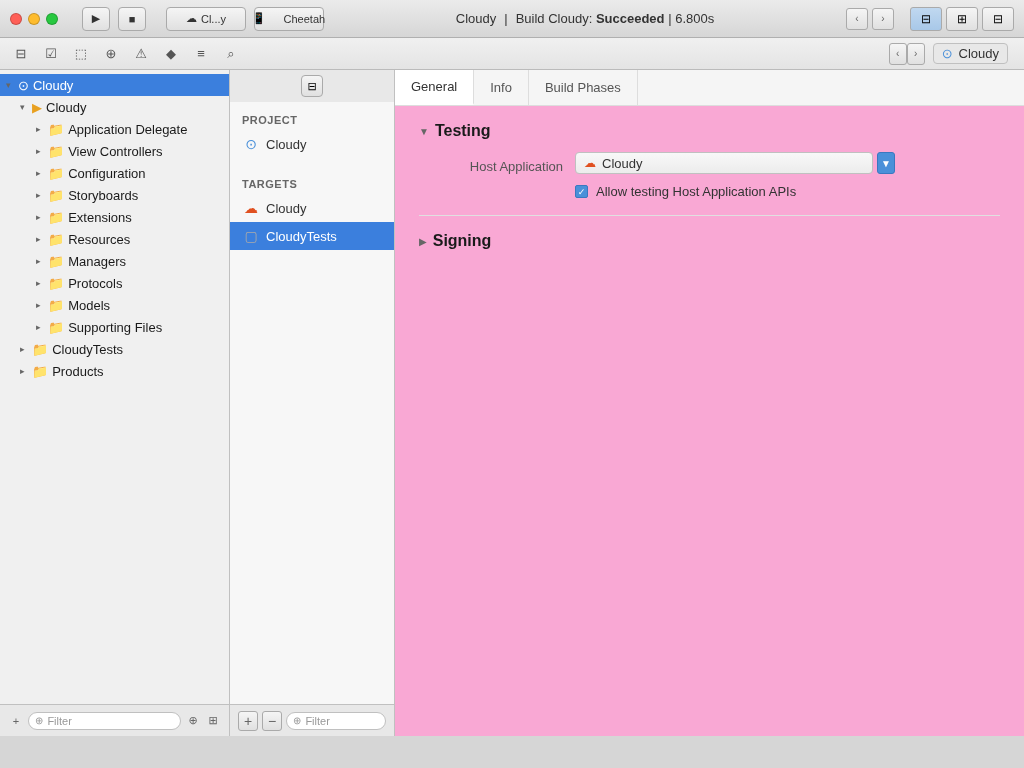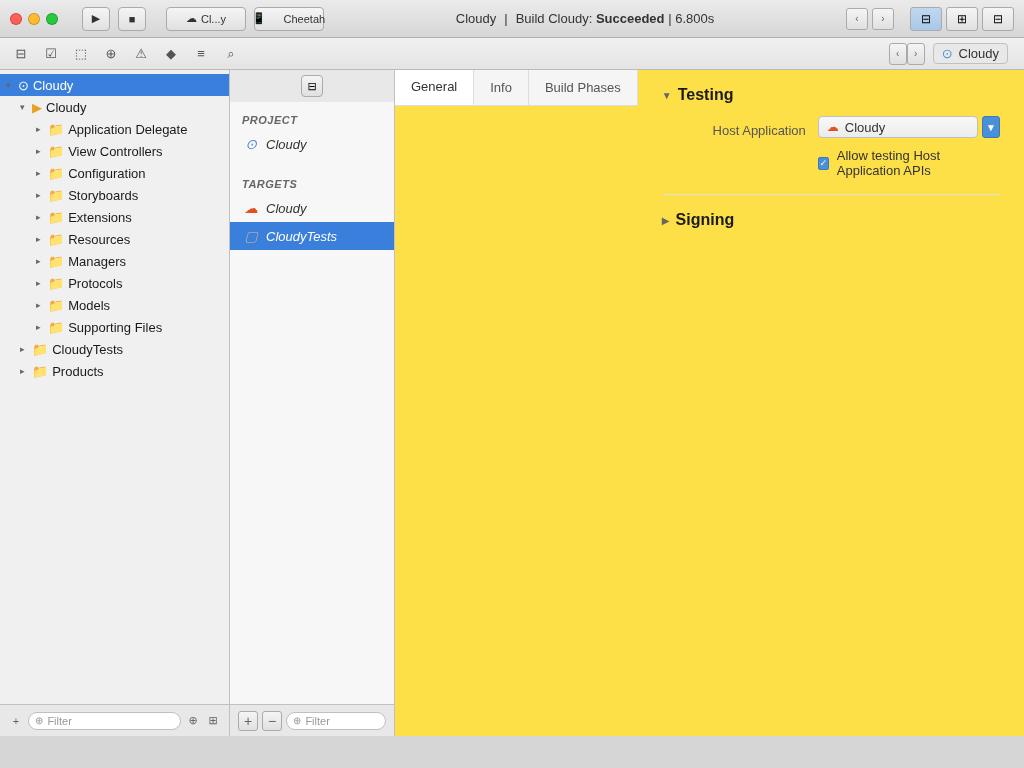--- a/index.html
+++ b/index.html
@@ -72,35 +72,36 @@
     
     #panel {
       width: 165px;
       background: #f7f7f7;
       border-right: 1px solid #c0c0c0;
       display: flex;
       flex-direction: column;
     }
     .panel-header { height: 32px; background: #e8e8e8; display: flex; align-items: center; justify-content: center; }
     .panel-icon { width: 22px; height: 22px; background: linear-gradient(to bottom, #f5f5f5, #e0e0e0); border: 1px solid #aaa; border-radius: 4px; display: flex; align-items: center; justify-content: center; font-size: 11px; cursor: pointer; }
-    .panel-section { padding: 8px 0; font-style: italic; }
+    .panel-section { padding: 8px 0; }
     .panel-section-label { font-size: 11px; font-weight: 700; color: #666; padding: 4px 12px; text-transform: uppercase; letter-spacing: 0.5px; }
     .panel-item { display: flex; align-items: center; height: 28px; padding: 0 12px; cursor: pointer; font-size: 13px; color: #333; gap: 6px; border-radius: 0; }
     .panel-item.selected { background: #3b7fdd; color: white; }
     .panel-item.selected .panel-item-icon { color: white; }
     .panel-item-icon { font-size: 14px; width: 18px; text-align: center; }
     .panel-footer { height: 32px; background: #e8e8e8; border-top: 1px solid #c0c0c0; display: flex; align-items: center; padding: 0 8px; gap: 4px; }
     .panel-footer-btn { width: 20px; height: 20px; display: flex; align-items: center; justify-content: center; cursor: pointer; color: #666; font-size: 14px; background: linear-gradient(to bottom, #f5f5f5, #e0e0e0); border: 1px solid #aaa; border-radius: 3px; }
     .panel-filter { flex: 1; height: 18px; background: white; border: 1px solid #c0c0c0; border-radius: 9px; display: flex; align-items: center; padding: 0 6px; font-size: 11px; color: #999; gap: 4px; }
 
     
     #content {
       flex: 1;
-      background: #fde047;
-      display: flex;
+      background: #f9a8d4;
+      display: flex;
+      flex-direction: column;
     }
     .tab-bar { height: 36px; background: #f5f5f5; border-bottom: 1px solid #ddd; display: flex; align-items: stretch; padding: 0 0; }
     .tab { display: flex; align-items: center; padding: 0 16px; cursor: pointer; font-size: 13px; color: #555; border-right: 1px solid #ddd; }
     .tab.active { background: white; color: #333; font-weight: 500; border-bottom: 2px solid white; }
     .content-body { flex: 1; padding: 16px 24px; overflow-y: auto; }
 
     
     .section-header { display: flex; align-items: center; gap: 6px; margin-bottom: 12px; }
     .section-triangle { font-size: 10px; color: #666; cursor: pointer; }
     .section-title { font-size: 16px; font-weight: 600; color: #1a1a1a; }

